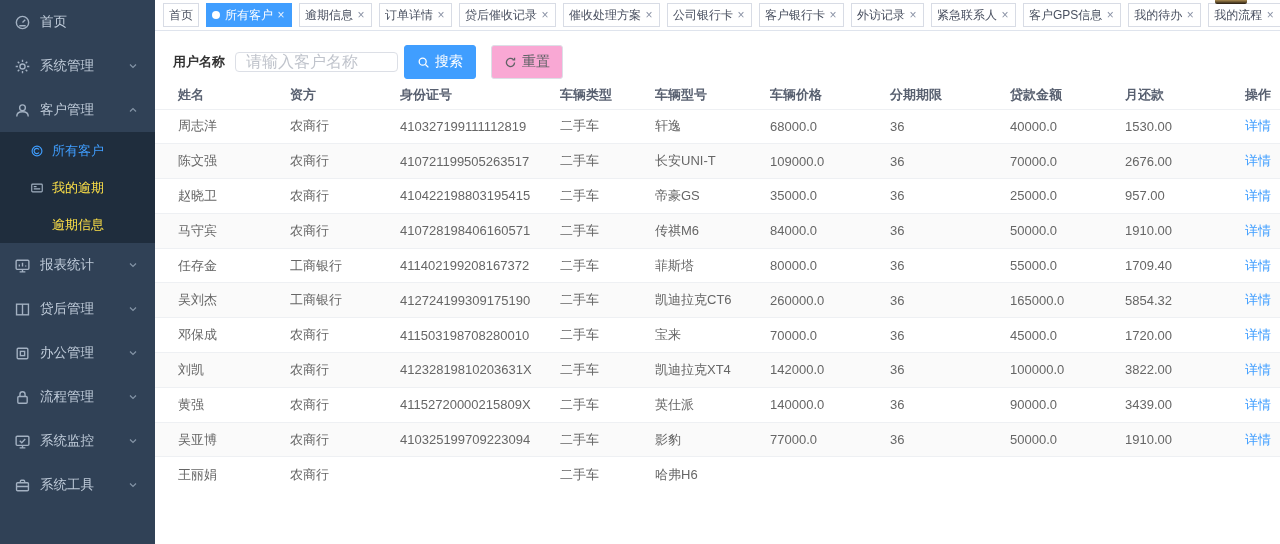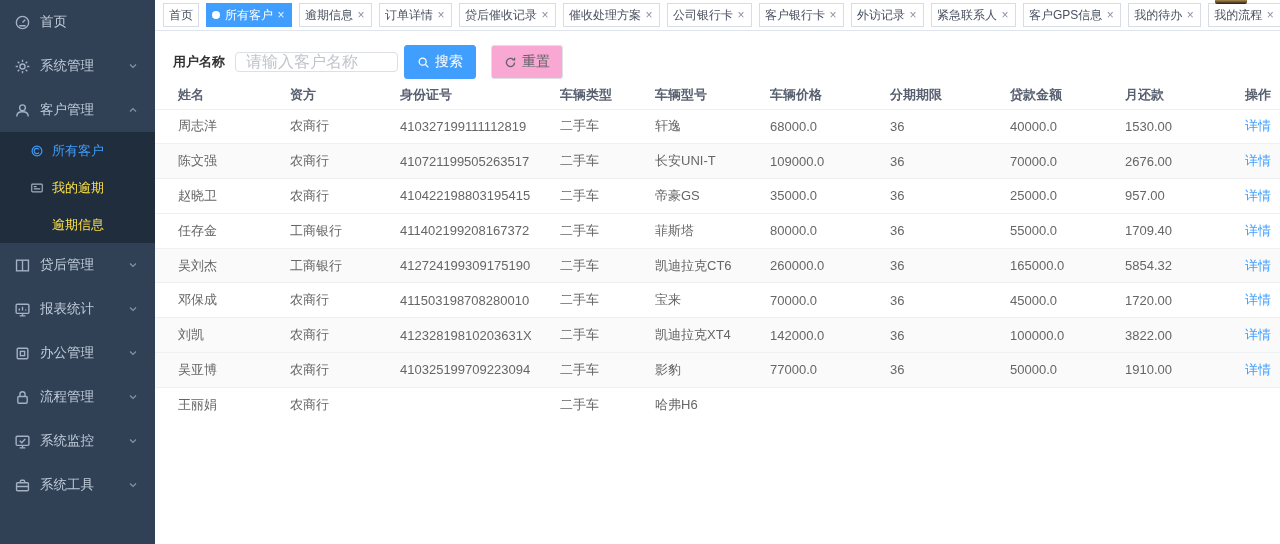--- a/index.html
+++ b/index.html
@@ -128,39 +128,39 @@
           </span>
           <span>我的逾期</span>
         </div>
         <div class="sub-item noicon">
           <span>逾期信息</span>
         </div>
       </div>
       <div class="side-item">
         <span class="ic">
           <svg viewBox="0 0 16 16" fill="none" stroke="currentColor" stroke-width="1.3">
+            <rect x="2" y="3" width="12" height="8.6" rx="1"></rect>
+            <path d="M5.3 14h5.4M8 11.6V14M5 9V7M8 9V5.5M11 9V8"></path>
+          </svg>
+        </span>
+        <span class="lbl">报表统计</span>
+        <span class="chev">
+          <svg viewBox="0 0 16 16" fill="none" stroke="currentColor" stroke-width="1.6">
+            <path d="M4 6l4 4 4-4"></path>
+          </svg>
+        </span>
+      </div>
+      <div class="side-item">
+        <span class="ic">
+          <svg viewBox="0 0 16 16" fill="none" stroke="currentColor" stroke-width="1.3">
             <rect x="2.4" y="3" width="11.2" height="10"></rect>
             <path d="M8 3v10"></path>
           </svg>
         </span>
         <span class="lbl">贷后管理</span>
-        <span class="chev">
-          <svg viewBox="0 0 16 16" fill="none" stroke="currentColor" stroke-width="1.6">
-            <path d="M4 6l4 4 4-4"></path>
-          </svg>
-        </span>
-      </div>
-      <div class="side-item">
-        <span class="ic">
-          <svg viewBox="0 0 16 16" fill="none" stroke="currentColor" stroke-width="1.3">
-            <rect x="2" y="3" width="12" height="8.6" rx="1"></rect>
-            <path d="M5.3 14h5.4M8 11.6V14M5 9V7M8 9V5.5M11 9V8"></path>
-          </svg>
-        </span>
-        <span class="lbl">报表统计</span>
         <span class="chev">
           <svg viewBox="0 0 16 16" fill="none" stroke="currentColor" stroke-width="1.6">
             <path d="M4 6l4 4 4-4"></path>
           </svg>
         </span>
       </div>
       <div class="side-item">
         <span class="ic">
           <svg viewBox="0 0 16 16" fill="none" stroke="currentColor" stroke-width="1.3">
             <rect x="3" y="3" width="10" height="10" rx="1"></rect>
@@ -355,20 +355,32 @@
               <td>农商行</td>
               <td>410422198803195415</td>
               <td>二手车</td>
               <td>帝豪GS</td>
               <td>35000.0</td>
               <td>36</td>
               <td>25000.0</td>
               <td>957.00</td>
               <td class="link"><span class="detail-link">详情</span></td>
             </tr>
+            <tr class="stripe">
+              <td>马守宾</td>
+              <td>农商行</td>
+              <td>410728198406160571</td>
+              <td>二手车</td>
+              <td>传祺M6</td>
+              <td>84000.0</td>
+              <td>36</td>
+              <td>50000.0</td>
+              <td>1910.00</td>
+              <td class="link"><span class="detail-link">详情</span></td>
+            </tr>
             <tr>
               <td>任存金</td>
               <td>工商银行</td>
               <td>411402199208167372</td>
               <td>二手车</td>
               <td>菲斯塔</td>
               <td>80000.0</td>
               <td>36</td>
               <td>55000.0</td>
               <td>1709.40</td>
@@ -401,20 +413,32 @@
             <tr class="stripe">
               <td>刘凯</td>
               <td>农商行</td>
               <td>41232819810203631X</td>
               <td>二手车</td>
               <td>凯迪拉克XT4</td>
               <td>142000.0</td>
               <td>36</td>
               <td>100000.0</td>
               <td>3822.00</td>
+              <td class="link"><span class="detail-link">详情</span></td>
+            </tr>
+            <tr>
+              <td>黄强</td>
+              <td>农商行</td>
+              <td>41152720000215809X</td>
+              <td>二手车</td>
+              <td>英仕派</td>
+              <td>140000.0</td>
+              <td>36</td>
+              <td>90000.0</td>
+              <td>3439.00</td>
               <td class="link"><span class="detail-link">详情</span></td>
             </tr>
             <tr class="stripe">
               <td>吴亚博</td>
               <td>农商行</td>
               <td>410325199709223094</td>
               <td>二手车</td>
               <td>影豹</td>
               <td>77000.0</td>
               <td>36</td>

